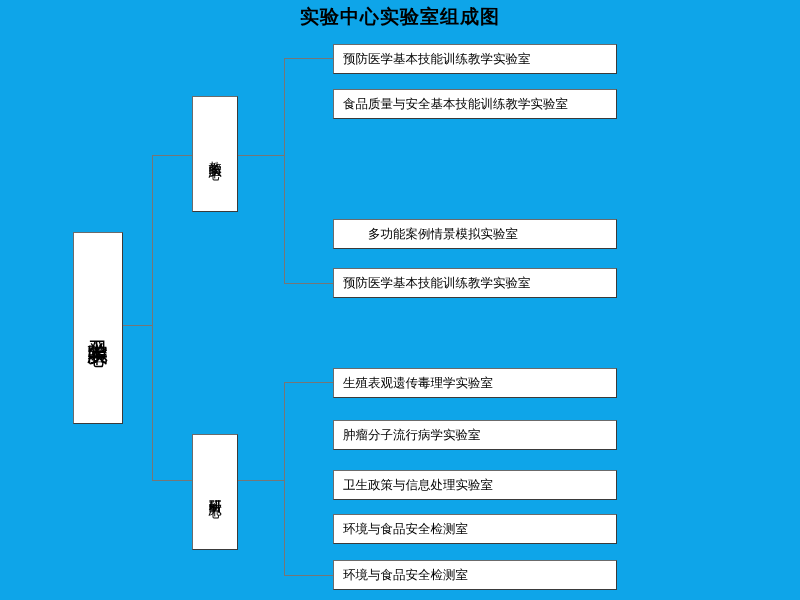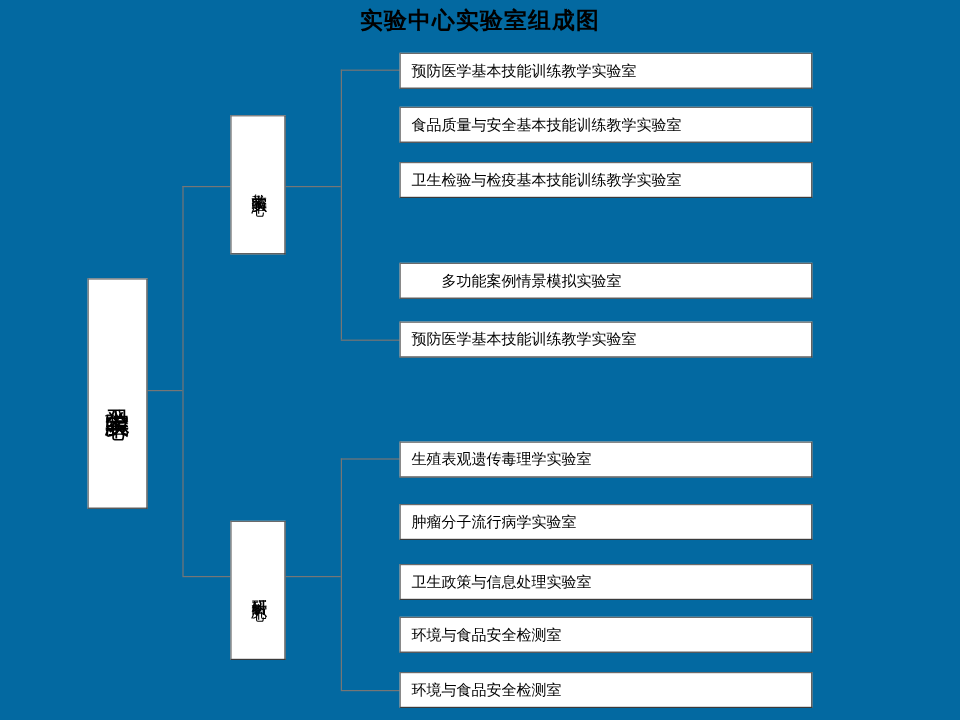--- a/index.html
+++ b/index.html
@@ -12,21 +12,21 @@
     width: 800px;
     height: 600px;
     font-family: "DejaVu Sans", "Liberation Sans", sans-serif;
     color: #000000;
     overflow: hidden;
   }
   #chart-root {
     position: relative;
     width: 800px;
     height: 600px;
-    background: #0369a1;
+    background: #0ea5e9;
   }
 
   
   .chart-title {
     position: absolute;
     left: 0;
     top: 4px;
     width: 800px;
     text-align: center;
     font-size: 19px;
@@ -79,21 +79,21 @@
   .mid-box .vert-text {
     font-size: 13px;
     letter-spacing: 1px;
   }
   .mid-box-teaching { top: 96px; }
   .mid-box-research { top: 434px; }
 
   
   .leaf-box {
     left: 333px;
-    width: 344px;
+    width: 284px;
     height: 30px;
     display: flex;
     align-items: center;
   }
   .leaf-label {
     padding-left: 9px;
     font-size: 12.5px;
     line-height: 1;
     white-space: nowrap;
     font-family: "DejaVu Sans", "Liberation Sans", sans-serif;
@@ -149,23 +149,20 @@
   <div class="node-box vert-box mid-box mid-box-research">
     <span class="vert-text">科研研究中心</span>
   </div>
 
   <div class="node-box leaf-box" style="top:44px;">
     <span class="leaf-label">预防医学基本技能训练教学实验室</span>
   </div>
   <div class="node-box leaf-box" style="top:89px;">
     <span class="leaf-label">食品质量与安全基本技能训练教学实验室</span>
   </div>
-  <div class="node-box leaf-box" style="top:135px;">
-    <span class="leaf-label">卫生检验与检疫基本技能训练教学实验室</span>
-  </div>
   <div class="node-box leaf-box" style="top:219px;padding-left:25px;">
     <span class="leaf-label">多功能案例情景模拟实验室</span>
   </div>
   <div class="node-box leaf-box" style="top:268px;">
     <span class="leaf-label">预防医学基本技能训练教学实验室</span>
   </div>
 
   <div class="node-box leaf-box" style="top:368px;">
     <span class="leaf-label">生殖表观遗传毒理学实验室</span>
   </div>

